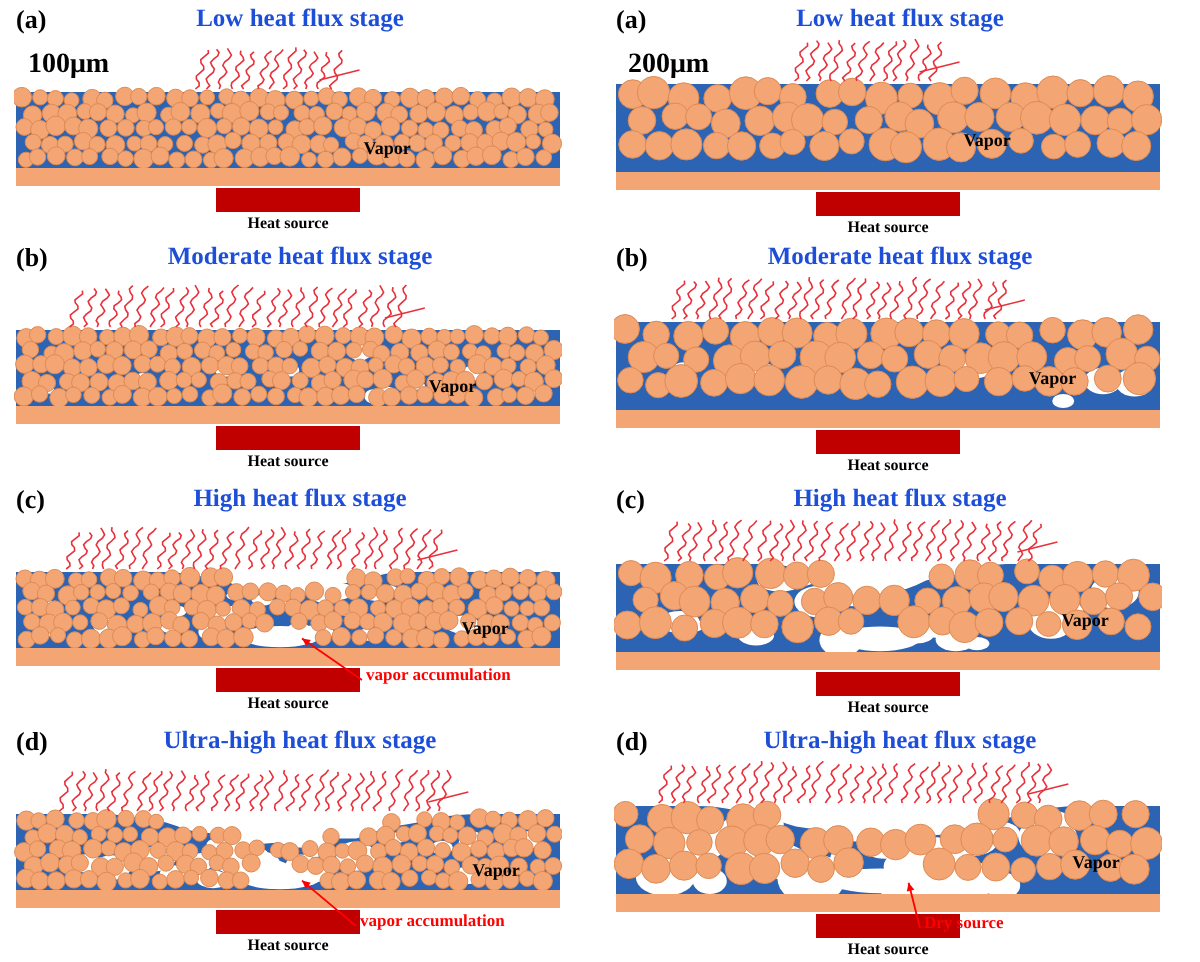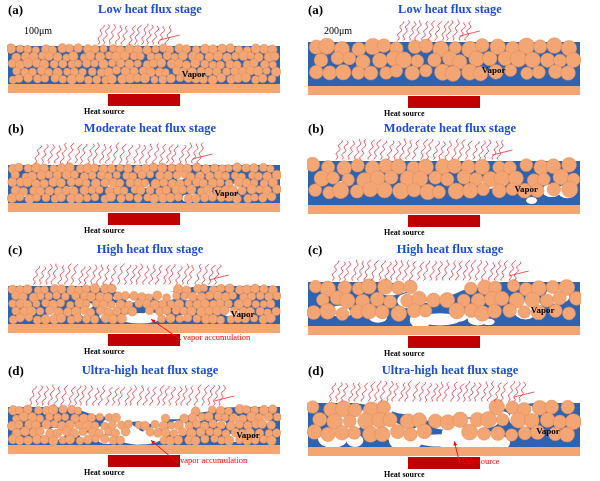--- a/index.html
+++ b/index.html
@@ -6,24 +6,24 @@
   #figure{
     position:relative;
     background:#ffffff;
     font-family:"Liberation Serif","DejaVu Serif",serif;
     overflow:hidden;
   }
   .panel{position:absolute;}
   .panel svg{position:absolute;left:0;top:0;}
   .panel-label{position:absolute;left:6px;top:2px;font-weight:bold;font-size:13px;color:#000;}
   .panel-title{position:absolute;left:0;right:0;top:2px;text-align:center;font-weight:bold;font-size:12.5px;color:#1d4ed8;}
-  .scale-label{position:absolute;left:22px;top:25px;font-weight:normal;font-size:10px;color:#000;}
+  .scale-label{position:absolute;left:12px;top:25px;font-weight:bold;font-size:14px;color:#000;}
   .vapor-label{position:absolute;font-weight:bold;font-size:9px;color:#000;white-space:nowrap;margin-top:47px;}
-  .heat-label{position:absolute;font-weight:bold;font-size:8px;color:#000;}
-  .annotation-label{position:absolute;font-weight:normal;font-size:8.5px;white-space:nowrap;}
+  .heat-label{position:absolute;text-align:center;font-weight:bold;font-size:8px;color:#000;}
+  .annotation-label{position:absolute;font-weight:bold;font-size:8.5px;white-space:nowrap;}
 </style>
 </head>
 <body>
 
 <div id="figure" style="width: 600px; height: 481px;">
     <div class="panel" style="left: 2px; top: 0px; width: 296px; height: 120px;">
       <svg width="296" height="120" viewBox="0 0 296 120">
         <path d="M6,84 L6,46.0 L11,46.0 L16,46.0 L21,46.0 L26,46.0 L31,46.0 L36,46.0 L41,46.0 L46,46.0 L51,46.0 L56,46.0 L61,46.0 L66,46.0 L71,46.0 L76,46.0 L81,46.0 L86,46.0 L91,46.0 L96,46.0 L101,46.0 L106,46.0 L111,46.0 L116,46.0 L121,46.0 L126,46.0 L131,46.0 L136,46.0 L141,46.0 L146,46.0 L151,46.0 L156,46.0 L161,46.0 L166,46.0 L171,46.0 L176,46.0 L181,46.0 L186,46.0 L191,46.0 L196,46.0 L201,46.0 L206,46.0 L211,46.0 L216,46.0 L221,46.0 L226,46.0 L231,46.0 L236,46.0 L241,46.0 L246,46.0 L251,46.0 L256,46.0 L261,46.0 L266,46.0 L271,46.0 L276,46.0 L278,46.0 L278,84 Z" fill="#2C63B2"></path>
         <g></g>
         <rect x="6" y="84" width="272" height="9" fill="#F4A574"></rect>

